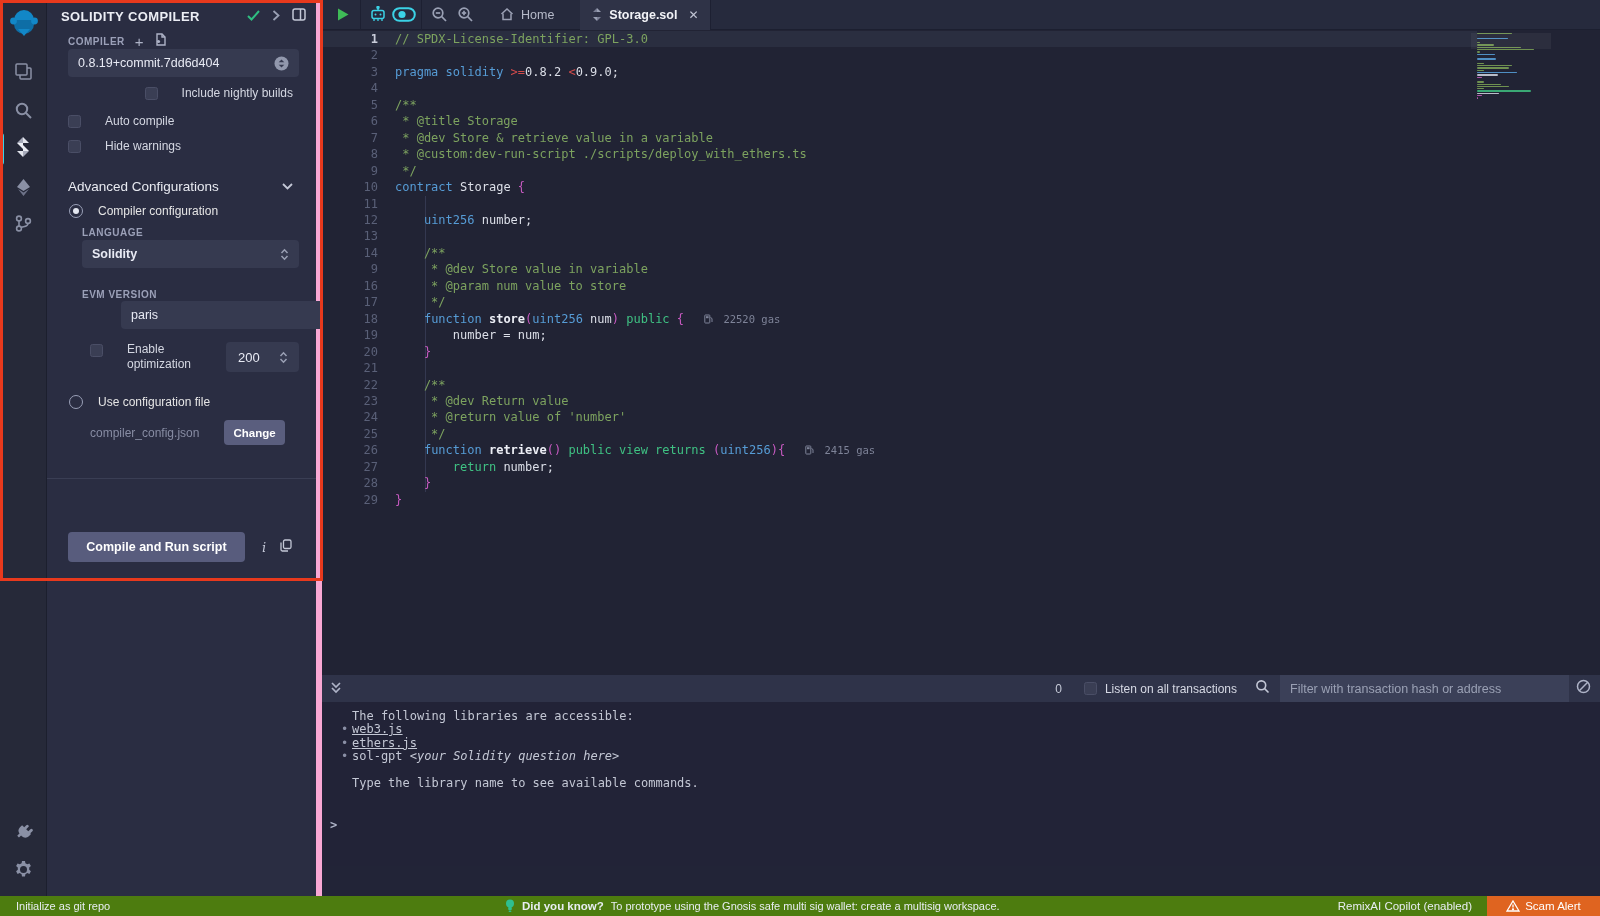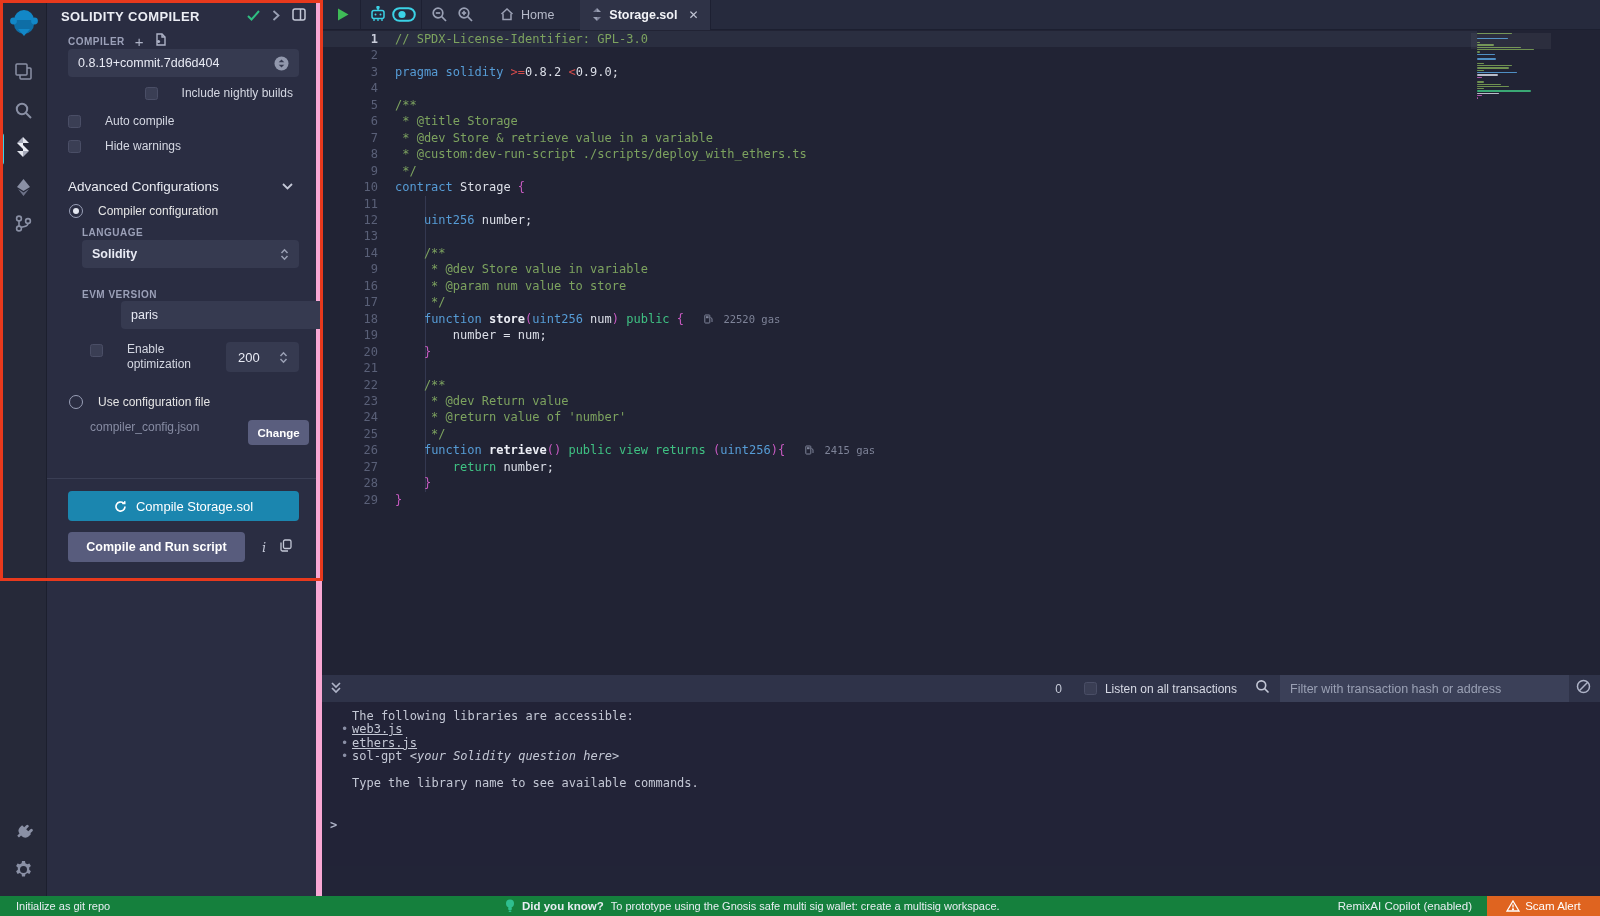--- a/index.html
+++ b/index.html
@@ -37,21 +37,21 @@
   .r-radio2 { top:395px; left:22px; }
   .lb-lang { position:absolute; top:227px; left:35px; }
   .sel-lang { position:absolute; top:240px; left:35px; width:217px; height:28px; font-weight:bold; }
   .sel-lang .txt, .sel-evm .txt { flex:1; }
   .lb-evm { position:absolute; top:289px; left:35px; }
   .sel-evm { position:absolute; top:301px; left:35px; width:217px; height:28px;margin-left:39px; }
   .r-opt { top:342px; left:43px; align-items:flex-start; width:120px; }
   .r-opt .chk { margin-top:2px; }
   .num-input { position:absolute; top:342px; left:179px; width:73px; height:30px; background:#363a50; border:none; border-radius:4px; color:#e8eaf4; font-size:13px; padding:0 17px 0 12px; font-family:"Liberation Sans",sans-serif; }
   .updn { position:absolute; pointer-events:none; }
-  .cfgrow { position:absolute; top:420px; left:43px; right:7px; height:25px; display:flex; }
+  .cfgrow { position:absolute; top:420px; left:43px; right:31px; height:25px; display:flex; align-items:center; }
   .cfgname { flex:1; font-size:12px; color:#878ca3; }
   .btn-change { width:61px; height:25px; background:#5a5e7e; border:none; border-radius:4px; color:#fff; font-size:11.5px; font-weight:bold; cursor:pointer; font-family:"Liberation Sans",sans-serif; }
   .divider { position:absolute; top:478px; left:0; right:0; height:1px; background:#3a3e54; }
   .btn-compile { position:absolute; top:491px; left:21px; width:231px; height:30px; background:#1b86af; border:none; border-radius:4px; color:#fff; font-size:13px; cursor:pointer; display:flex; align-items:center; justify-content:center; gap:9px; font-family:"Liberation Sans",sans-serif; }
   .runrow { position:absolute; top:532px; left:21px; right:18px; height:30px; display:flex; align-items:center; }
   .btn-run { width:177px; height:30px; background:#585c7d; border:none; border-radius:4px; color:#fff; font-size:12.5px; font-weight:bold; cursor:pointer; font-family:"Liberation Sans",sans-serif; }
   .i-info { margin-left:17px; font-family:"DejaVu Serif",serif; font-style:italic; font-size:13px; color:#c3c7d6; cursor:pointer; }
   .i-copy { margin-left:14px; cursor:pointer; }
 
   
@@ -93,21 +93,21 @@
   .term-body { position:absolute; top:702px; left:0; right:0; height:164px; background:#222337; font-family:"DejaVu Sans Mono",monospace; font-size:12px; color:#c3c7d4; }
   .tlines { position:absolute; top:8px; left:19px; line-height:13.4px; }
   .tline { white-space:pre; }
   .tline .bullet { display:inline-block; width:11px; color:#8a8fa5; }
   .tline .pad { display:inline-block; width:11px; }
   .tline a { color:#c3c7d4; text-decoration:underline; cursor:pointer; }
   .tline .ital { font-style:italic; }
   .prompt { position:absolute; left:8px; top:116px; color:#aeb3c7; font-weight:bold; }
 
   
-  .statusbar { position:absolute; left:0; bottom:0; width:1600px; height:20px; background:#15803d; color:#e8edf2; font-size:11px; z-index:60; }
+  .statusbar { position:absolute; left:0; bottom:0; width:1600px; height:20px; background:#4d7c0f; color:#e8edf2; font-size:11px; z-index:60; }
   .sb-left { position:absolute; left:16px; top:0; height:20px; display:flex; align-items:center; }
   .sb-tip { position:absolute; left:505px; top:0; height:20px; display:flex; align-items:center; gap:7px; }
   .sb-tip b { font-size:11.5px; }
   .sb-copilot { position:absolute; right:128px; top:0; height:20px; display:flex; align-items:center; font-size:11.5px; }
   .sb-scam { position:absolute; right:0; top:0; width:113px; height:20px; background:#df6420; display:flex; align-items:center; justify-content:center; gap:5px; font-size:11.5px; color:#fff; cursor:pointer; }
 </style>
 </head>
 <body>
 
 <div class="app">
@@ -273,28 +273,20 @@
       <span>Use configuration file</span>
     </div>
 
     <div class="cfgrow">
       <span class="cfgname">compiler_config.json</span>
       <button class="btn-change">Change</button>
     </div>
 
     <div class="divider"></div>
 
-    <button class="btn-compile">
-      <svg width="13" height="13" viewBox="0 0 13 13" fill="none" stroke="#fff" stroke-width="1.6">
-        <path d="M11 6.5 a4.5 4.5 0 1 1 -1.4 -3.2"></path>
-          <path d="M11 1 v2.8 h-2.8" fill="#fff" stroke="none"></path>
-          <path d="M10.8 1.2 L10.8 3.6 L8.4 3.6" stroke-width="1.4"></path>
-      </svg>
-      <span>Compile Storage.sol</span>
-    </button>
 
     <div class="runrow">
       <button class="btn-run">Compile and Run script</button>
       <span class="i-info">i</span>
       <span class="i-copy">
         <svg width="12" height="13" viewBox="0 0 12 13" fill="none" stroke="#c3c7d6" stroke-width="1.3">
           <rect x="3.5" y="1" width="7.5" height="8.5" rx="1.5"></rect>
             <path d="M8 12 h-6 a1.5 1.5 0 0 1 -1 -1.5 v-7"></path>
         </svg>
       </span>

